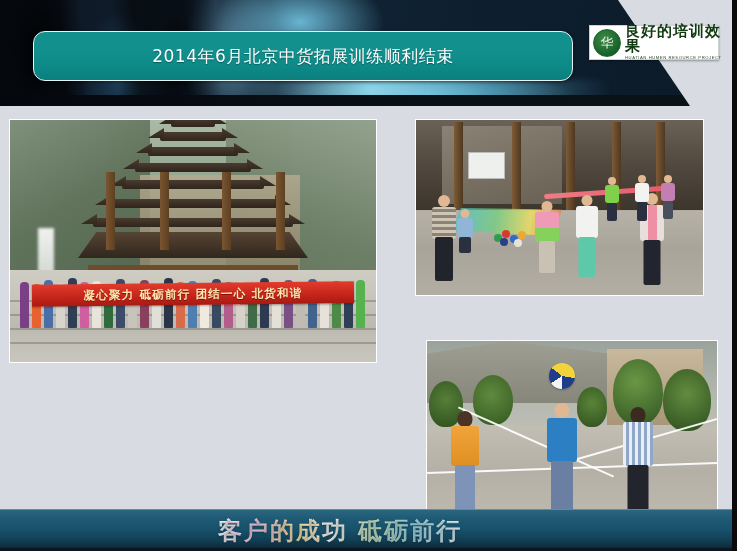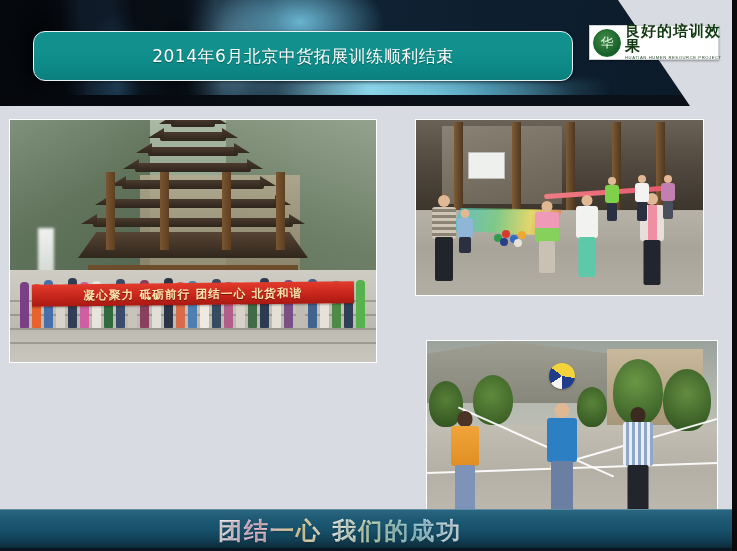--- a/index.html
+++ b/index.html
@@ -424,16 +424,16 @@
       <div class="fig" style="left:194px;bottom:4px;width:34px;height:106px;">
         <div class="head" style="width:15px;height:16px;background:#3b2a1f;border-radius:50% 50% 45% 45%;"></div>
         <div class="torso" style="top:15px;width:30px;height:44px;background:repeating-linear-gradient(90deg,#e9eef5 0 3px,#8fa8c9 3px 6px);"></div>
         <div class="legs" style="width:21px;height:48px;background:#23252c;"></div>
       </div>
     </div>
   </div>
 
 
   <div class="footer">
-    <div class="footer-text">团结一心 我们的成功</div>
+    <div class="footer-text">客户的成功 砥砺前行</div>
   </div>
 
 </div>
 
 </body></html>

